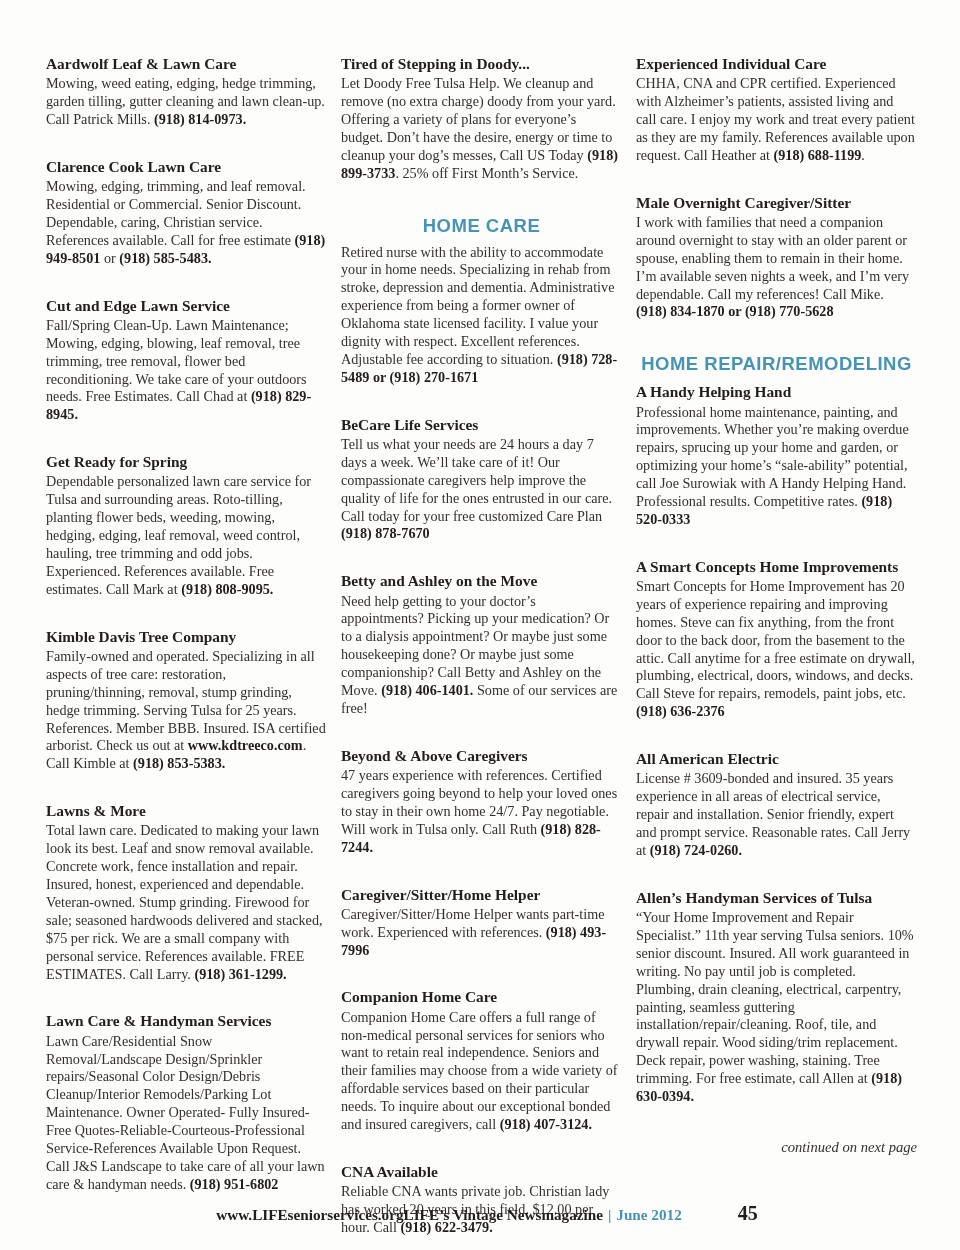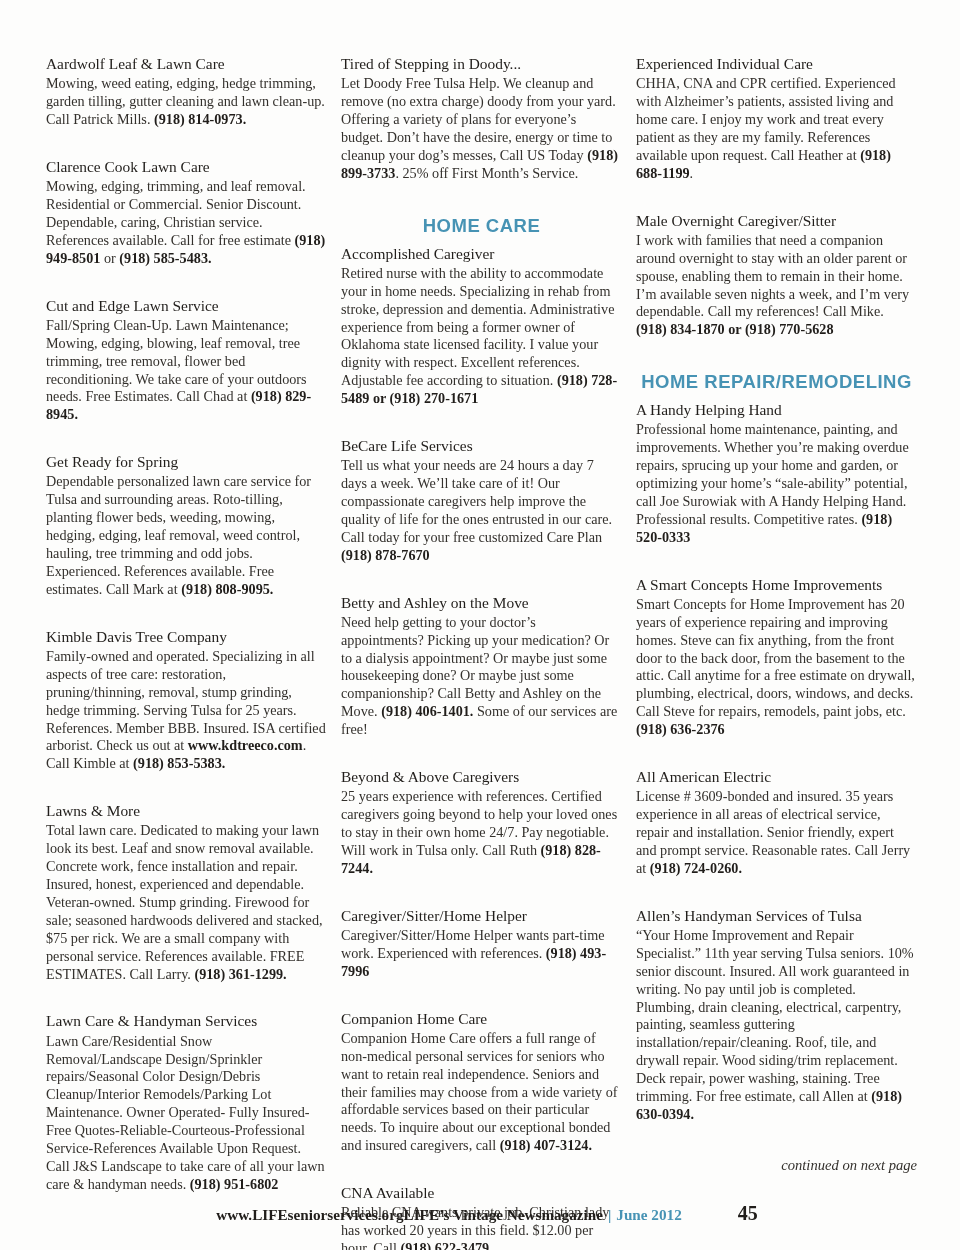--- a/index.html
+++ b/index.html
@@ -14,21 +14,21 @@
   .columns {
     position:absolute;
     left:46px; top:54px;
     width:872px;
     display:flex;
     gap:14px;
   }
   .col { width:281px; flex:0 0 281px; }
   .ad { margin-bottom:28px; }
   .ad-title {
-    font-weight:normal;
+    font-weight:bold;
     font-size:15.4px;
     line-height:1.25;
     color:#211e1b;
     margin-bottom:2px;
   }
   .ad-body {
     font-size:14.2px;
     line-height:1.26;
     color:#33302c;
   }
@@ -97,52 +97,51 @@
         <div class="ad-body"><span>Lawn Care/Residential Snow Removal/Landscape Design/Sprinkler repairs/Seasonal Color Design/Debris Cleanup/Interior Remodels/Parking Lot Maintenance.  Owner Operated- Fully Insured- Free Quotes-Reliable-Courteous-Professional Service-References Available Upon Request.  Call J&amp;S Landscape to take care of all your lawn care &amp; handyman needs. </span><span class="bold">(918) 951-6802</span></div>
       </div>
     </div>
     <div class="col">
       <div class="ad">
         <div class="ad-title">Tired of Stepping in Doody...</div>
         <div class="ad-body"><span>Let Doody Free Tulsa Help.  We cleanup and remove (no extra charge) doody from your yard.  Offering a variety of plans for everyone’s budget.  Don’t have the desire, energy or time to cleanup your dog’s messes, Call US Today </span><span class="bold">(918) 899-3733</span><span>. 25% off First Month’s Service.</span></div>
       </div>
       <div class="section-header">HOME CARE</div>
       <div class="ad">
-        <div class="ad-title">Accomplished Caregiver</div>
         <div class="ad-body"><span>Retired nurse with the ability to accommodate your in home needs. Specializing in rehab from stroke, depression and dementia. Administrative experience from being a former owner of Oklahoma state licensed facility. I value your dignity with respect. Excellent references. Adjustable fee according to situation. </span><span class="bold">(918) 728-5489 or (918) 270-1671</span></div>
       </div>
       <div class="ad">
         <div class="ad-title">BeCare Life Services</div>
         <div class="ad-body"><span>Tell us what your needs are 24 hours a day 7 days a week. We’ll take care of it! Our compassionate caregivers help improve the quality of life for the ones entrusted in our care. Call today for your free customized Care Plan </span><span class="bold">(918) 878-7670</span></div>
       </div>
       <div class="ad">
         <div class="ad-title">Betty and Ashley on the Move</div>
         <div class="ad-body"><span>Need help getting to your doctor’s appointments?  Picking up your medication?   Or to a dialysis appointment?  Or maybe just some housekeeping done?  Or maybe just some companionship?  Call Betty and Ashley on the Move.  </span><span class="bold">(918) 406-1401.</span><span>  Some of our services are free!</span></div>
       </div>
       <div class="ad">
         <div class="ad-title">Beyond &amp; Above Caregivers</div>
-        <div class="ad-body"><span>25 years experience with references.  Certified caregivers going beyond to help your loved ones to stay in their own home 24/7.  Pay negotiable.  Will work in Tulsa only.  Call Ruth </span><span class="bold">(918) 828-7244.</span></div>
+        <div class="ad-body"><span>47 years experience with references.  Certified caregivers going beyond to help your loved ones to stay in their own home 24/7.  Pay negotiable.  Will work in Tulsa only.  Call Ruth </span><span class="bold">(918) 828-7244.</span></div>
       </div>
       <div class="ad">
         <div class="ad-title">Caregiver/Sitter/Home Helper</div>
         <div class="ad-body"><span>Caregiver/Sitter/Home Helper wants part-time work.  Experienced with references. </span><span class="bold">(918) 493-7996</span></div>
       </div>
       <div class="ad">
         <div class="ad-title">Companion Home Care</div>
         <div class="ad-body"><span>Companion Home Care offers a full range of non-medical personal services for seniors who want to retain real independence. Seniors and their families may choose from a wide variety of affordable services based on their particular needs. To inquire about our exceptional bonded and insured caregivers, call </span><span class="bold">(918) 407-3124.</span></div>
       </div>
       <div class="ad">
         <div class="ad-title">CNA Available</div>
         <div class="ad-body"><span>Reliable CNA wants private job.  Christian lady has worked 20 years in this field.  $12.00 per hour.  Call </span><span class="bold">(918) 622-3479.</span></div>
       </div>
     </div>
     <div class="col">
       <div class="ad">
         <div class="ad-title">Experienced Individual Care</div>
-        <div class="ad-body"><span>CHHA, CNA and CPR certified.  Experienced with Alzheimer’s patients, assisted living and home care.  I enjoy my work and treat every patient as they are my family.  References available upon request.  Call Heather at </span><span class="bold">(918) 688-1199</span><span>.</span></div>
+        <div class="ad-body"><span>CHHA, CNA and CPR certified.  Experienced with Alzheimer’s patients, assisted living and call care.  I enjoy my work and treat every patient as they are my family.  References available upon request.  Call Heather at </span><span class="bold">(918) 688-1199</span><span>.</span></div>
       </div>
       <div class="ad">
         <div class="ad-title">Male Overnight Caregiver/Sitter</div>
         <div class="ad-body"><span>I work with families that need a companion around overnight to stay with an older parent or spouse, enabling them to remain in their home. I’m available seven nights a week, and I’m very dependable. Call my references! Call Mike. </span><span class="bold">(918) 834-1870 or (918) 770-5628</span></div>
       </div>
       <div class="section-header">HOME REPAIR/REMODELING</div>
       <div class="ad">
         <div class="ad-title">A Handy Helping Hand</div>
         <div class="ad-body"><span>Professional home maintenance, painting, and improvements. Whether you’re making overdue repairs, sprucing up your home and garden, or optimizing your home’s “sale-ability” potential, call Joe Surowiak with A Handy Helping Hand. Professional results. Competitive rates. </span><span class="bold">(918) 520-0333</span></div>
       </div>

